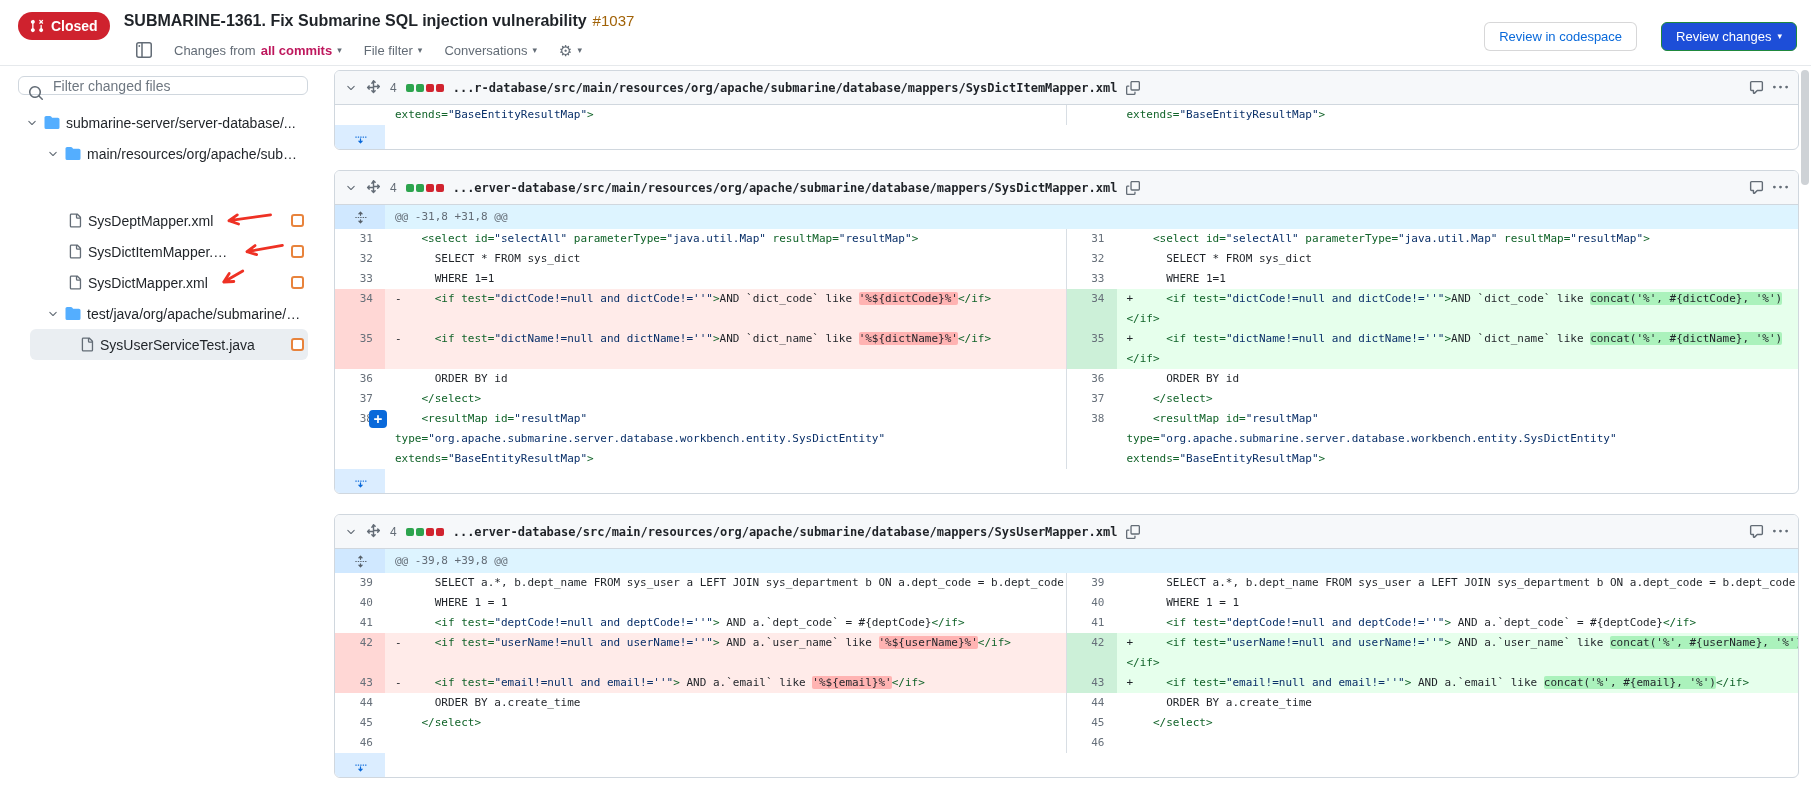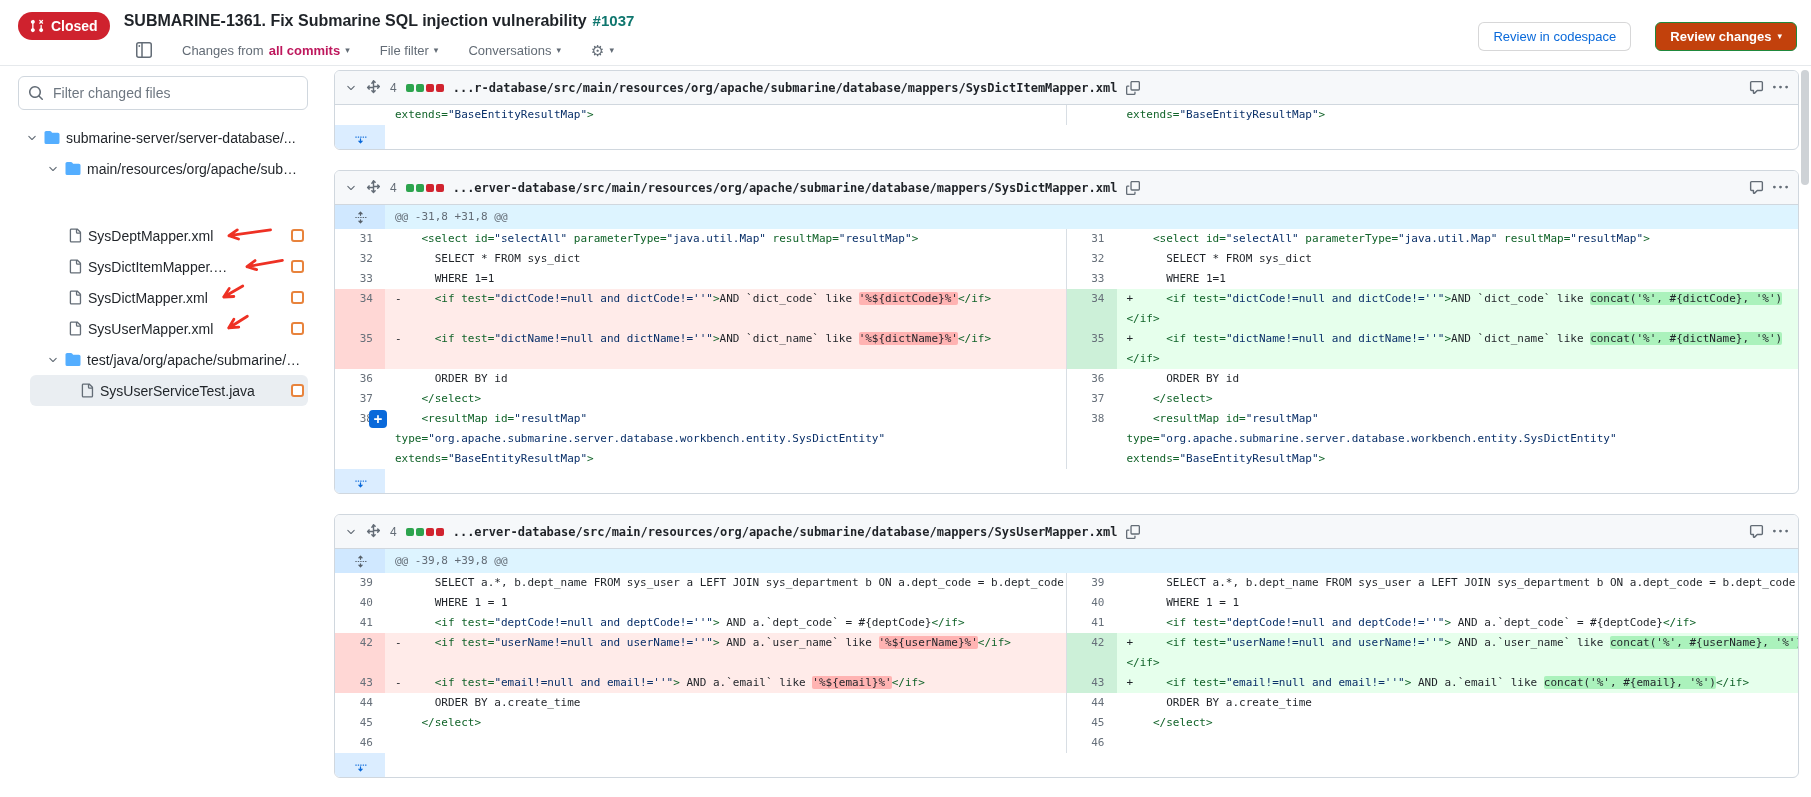--- a/index.html
+++ b/index.html
@@ -9,36 +9,36 @@
 button{font-family:inherit;background:none;border:none;padding:0;margin:0;cursor:pointer;color:inherit}
 a{text-decoration:none;color:inherit}
 
 
 .topbar{position:absolute;left:0;top:0;right:0;height:66px;background:#fff;border-bottom:1px solid #e6e9ec;z-index:5}
 .row1{position:absolute;left:18px;top:12px;display:flex;gap:14px;white-space:nowrap}
 .badge{display:inline-flex;align-items:center;gap:7px;background:#cf222e;color:#fff;font-weight:700;
        font-size:14px;padding:6px 12px;border-radius:999px}
 .badgeicon{display:inline-flex}
 .title{font-size:16px;font-weight:700;margin:0;white-space:nowrap}
-.prnum{color:#0f766e;font-weight:700;margin-left:6px;font-size:15px}
-.row2{position:absolute;left:136px;top:42px;display:flex;align-items:center;gap:30px;color:#636c76}
+.prnum{color:#a16207;font-weight:400;margin-left:6px;font-size:15px}
+.row2{position:absolute;left:136px;top:42px;display:flex;align-items:center;gap:22px;color:#636c76}
 .dd{display:inline-flex;align-items:center;gap:5px;font-size:13px;color:#636c76}
 .dd .strong{color:#be185d;font-weight:700}
 .caret{font-size:9px;color:inherit;line-height:1}
 .gear{font-size:15px;line-height:1}
 .actions{position:absolute;right:14px;top:22px;display:flex;gap:24px}
 .btn{font-size:13px;font-weight:500;border-radius:6px;padding:6px 14px;border:1px solid rgba(31,35,40,.18);
      display:inline-flex;align-items:center;gap:6px;background:#fff}
 .btn.codespace{color:#0969da}
-.btn.green{background:#c2410c;border-color:#1f883d;color:#fff;font-weight:700}
+.btn.green{background:#1d4ed8;border-color:#1f883d;color:#fff;font-weight:400}
 
 
 .sidebar{position:absolute;top:66px;left:0;width:326px;bottom:0;padding:10px 18px;overflow:hidden}
 .filterbox{position:relative}
-.filterbox input{width:100%;height:34px;border:1px solid #d0d7de;border-radius:6px;background:#fff;
+.filterbox input{width:100%;height:19px;border:1px solid #d0d7de;border-radius:6px;background:#fff;
                  padding:0 10px 0 34px;font-size:14px;color:#1f2328;outline:none;font-family:inherit}
 .filterbox input::placeholder{color:#6e7781}
 .searchicon{position:absolute;left:10px;top:9px;display:inline-flex}
 .tree{margin-top:12px}
 .trow{display:flex;align-items:center;height:31px;border-radius:6px;gap:6px;font-size:14px;
       white-space:nowrap;cursor:pointer;padding-right:4px}
 .trow.selected{background:#eaeef2}
 .ticon{display:inline-flex;flex:0 0 auto}
 .tlabel{overflow:hidden;text-overflow:ellipsis}
 .marker{margin-left:auto;flex:0 0 13px;width:13px;height:13px;border:2px solid #e8833c;border-radius:3px;background:#fff}
@@ -204,34 +204,20 @@
           </svg>
         </span>
         <span class="tlabel">SysDictMapper.xml</span>
         <span class="arrowspan" style="transform: rotate(-30deg); transform-origin: left center;">
           <svg width="26" height="16" viewBox="0 0 26 16">
             <path d="M2 8 H24 M2 8 L11 3.4 M2 8 L11 12.6" stroke="#ee3124" stroke-width="2.8" fill="none" stroke-linecap="round" stroke-linejoin="round"></path>
           </svg>
         </span>
         <span class="marker"></span>
       </div>
-      <div class="trow" style="padding-left: 50px;">
-        <span class="ticon">
-          <svg width="14" height="15" viewBox="0 0 16 16" fill="#636c76">
-            <path d="M2 1.75C2 .784 2.784 0 3.75 0h6.586c.464 0 .909.184 1.237.513l2.914 2.914c.329.328.513.773.513 1.237v9.586A1.75 1.75 0 0 1 13.25 16h-9.5A1.75 1.75 0 0 1 2 14.25Zm1.75-.25a.25.25 0 0 0-.25.25v12.5c0 .138.112.25.25.25h9.5a.25.25 0 0 0 .25-.25V6h-2.75A1.75 1.75 0 0 1 9 4.25V1.5Zm6.75.062V4.25c0 .138.112.25.25.25h2.688l-.011-.013-2.914-2.914Z"></path>
-          </svg>
-        </span>
-        <span class="tlabel">SysUserMapper.xml</span>
-        <span class="arrowspan" style="transform: rotate(-32deg); transform-origin: left center;">
-          <svg width="26" height="16" viewBox="0 0 26 16">
-            <path d="M2 8 H24 M2 8 L11 3.4 M2 8 L11 12.6" stroke="#ee3124" stroke-width="2.8" fill="none" stroke-linecap="round" stroke-linejoin="round"></path>
-          </svg>
-        </span>
-        <span class="marker"></span>
-      </div>
       <div class="trow" style="padding-left: 29px;">
         <span class="ticon">
           <svg width="12" height="12" viewBox="0 0 16 16" fill="#636c76">
             <path d="M12.78 5.22a.75.75 0 0 1 0 1.06l-4.25 4.25a.75.75 0 0 1-1.06 0L3.22 6.28a.75.75 0 0 1 1.06-1.06L8 8.94l3.72-3.72a.75.75 0 0 1 1.06 0Z"></path>
           </svg>
         </span>
         <span class="ticon">
           <svg width="16" height="15" viewBox="0 0 16 16" fill="#54aeff">
             <path d="M1.75 1h4.1c.48 0 .93.22 1.23.6l.8 1.03c.1.12.24.19.39.19h6a1.75 1.75 0 0 1 1.73 1.75v8.68A1.75 1.75 0 0 1 14.27 15H1.75A1.75 1.75 0 0 1 0 13.25V2.75C0 1.78.78 1 1.75 1Z"></path>
           </svg>

